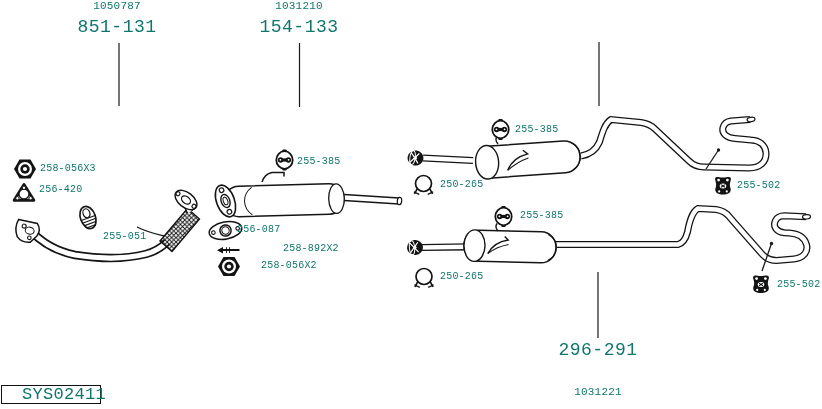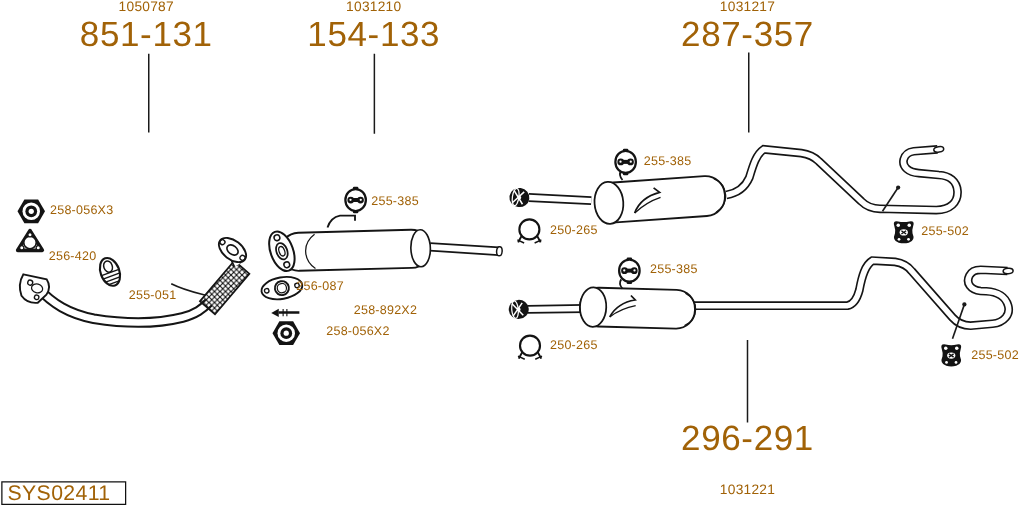--- a/index.html
+++ b/index.html
@@ -1,30 +1,30 @@
 <!DOCTYPE html>
 <html><head>
 <meta charset="utf-8">
 <style>
   html,body{margin:0;padding:0;background:#fff;}
   .stage{
     position:relative;width:822px;height:409px;background:#ffffff;
-    font-family:Liberation Sans, sans-serif;color:#a16207;overflow:hidden;
+    font-family:Liberation Mono, monospace;color:#0f766e;overflow:hidden;
   }
   .stage svg{position:absolute;left:0;top:0;}
   .hdr{position:absolute;width:150px;text-align:center;}
   .hdr .cat{font-size:11px;line-height:12px;letter-spacing:.2px;}
-  .hdr .code{font-size:28px;line-height:23px;margin-top:4px;letter-spacing:.5px;}
+  .hdr .code{font-size:18px;line-height:23px;margin-top:4px;letter-spacing:.5px;}
   .hdr-bottom .code{margin-top:0;}
   .hdr-bottom .cat{margin-top:24px;}
   .plabel{position:absolute;font-size:10px;line-height:14px;white-space:nowrap;letter-spacing:.2px;text-align:center;}
   .sysbox{
     position:absolute;left:1px;top:385px;width:100px;height:19px;
     border:1px solid #111;box-sizing:border-box;background:#fff;
-    font-size:17px;line-height:17px;padding-left:4px;letter-spacing:.3px;
+    font-size:17px;line-height:17px;padding-left:20px;letter-spacing:.3px;
   }
 </style>
 </head>
 <body>
 
 <div class="stage">
 
   <svg width="822" height="409" viewBox="0 0 822 409">
     <defs>
       <pattern id="xh" width="4.4" height="4.4" patternUnits="userSpaceOnUse">
@@ -194,31 +194,27 @@
   </svg>
 
   <div class="hdr" style="left:42px;top:0;">
     <div class="cat">1050787</div>
     <div class="code">851-131</div>
   </div>
   <div class="hdr" style="left:224px;top:0;">
     <div class="cat">1031210</div>
     <div class="code">154-133</div>
   </div>
-  <div class="hdr" style="left:523px;top:0;">
-    <div class="cat">1031217</div>
-    <div class="code">287-357</div>
-  </div>
   <div class="hdr hdr-bottom" style="left:523px;top:339px;">
     <div class="code">296-291</div>
     <div class="cat">1031221</div>
   </div>
 
   <div class="plabel" style="left:40px;top:162px;">258-056X3</div>
-  <div class="plabel" style="left:39px;top:199px;">256-420</div>
+  <div class="plabel" style="left:39px;top:183px;">256-420</div>
   <div class="plabel" style="left:103px;top:230px;">255-051</div>
   <div class="plabel" style="left:297px;top:155px;">255-385</div>
   <div class="plabel" style="left:237px;top:223px;">256-087</div>
   <div class="plabel" style="left:247px;top:242px;margin-left:36px;">258-892X2</div>
   <div class="plabel" style="left:261px;top:259px;">258-056X2</div>
   <div class="plabel" style="left:440px;top:178px;">250-265</div>
   <div class="plabel" style="left:515px;top:123px;">255-385</div>
   <div class="plabel" style="left:737px;top:179px;">255-502</div>
   <div class="plabel" style="left:520px;top:209px;">255-385</div>
   <div class="plabel" style="left:440px;top:270px;">250-265</div>

